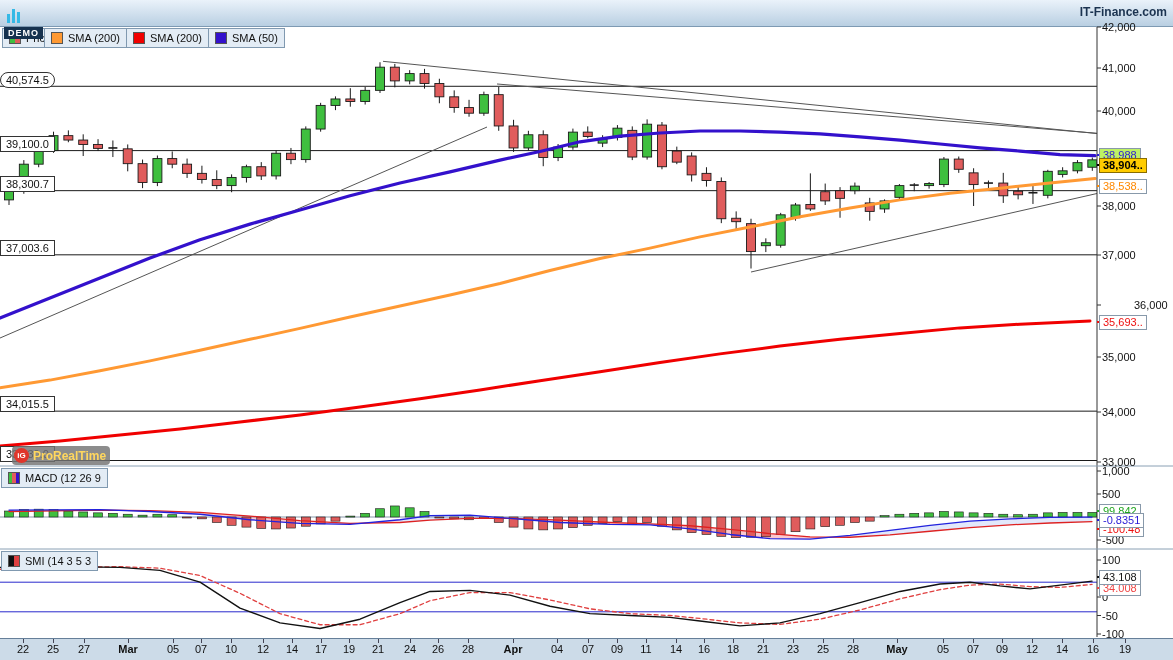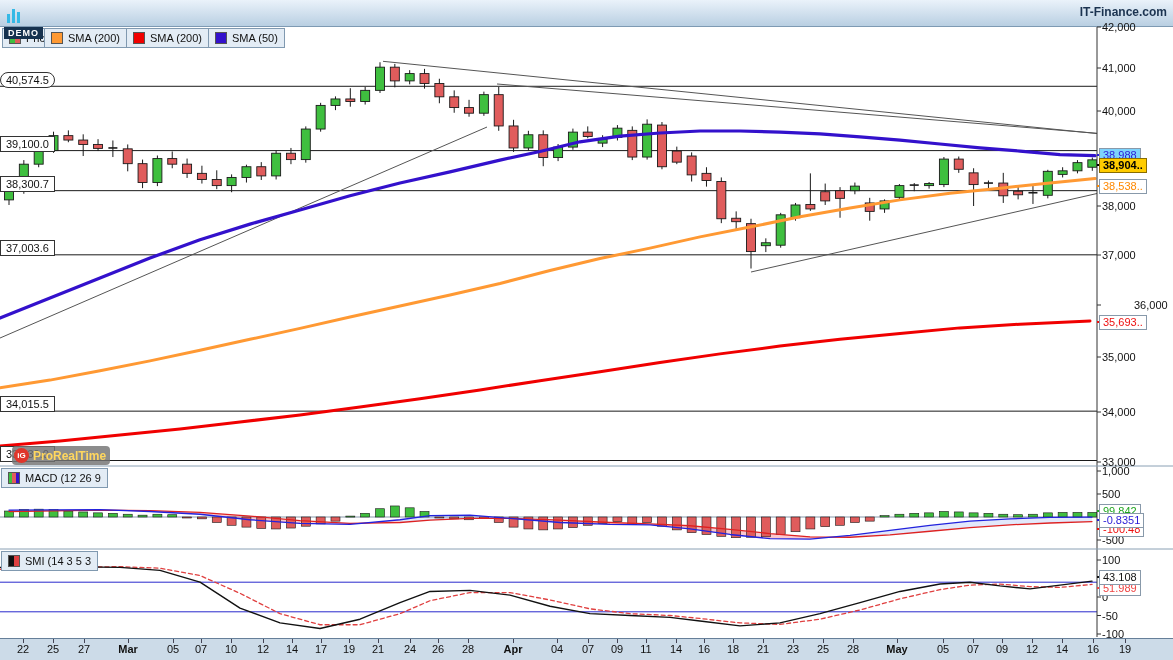--- a/index.html
+++ b/index.html
@@ -463,24 +463,24 @@
       <div class="ytick" style="top: 351px;">35,000</div>
       <div class="ytick" style="top: 406px;">34,000</div>
       <div class="ytick" style="top: 456px;">33,000</div>
       <div class="ytick" style="top: 465px;">1,000</div>
       <div class="ytick" style="top: 488px;">500</div>
       <div class="ytick" style="top: 534px;">-500</div>
       <div class="ytick" style="top: 554px;">100</div>
       <div class="ytick" style="top: 591px;">0</div>
       <div class="ytick" style="top: 609.5px;">-50</div>
       <div class="ytick" style="top: 628px;">-100</div>
-      <div class="vlabel" style="top: 148px; color: rgb(42, 26, 214); background: #7dd3fc;">38,988</div>
+      <div class="vlabel" style="top: 148px; color: rgb(42, 26, 214); background: #bef264;">38,988</div>
       <div class="vlabel" style="top: 158px; color: rgb(0, 0, 0); background: rgb(255, 204, 0); border-color: rgb(138, 109, 0); font-weight: bold;">38,904..</div>
       <div class="vlabel" style="top: 179px; color: rgb(255, 136, 0); background: rgb(255, 255, 255);">38,538..</div>
       <div class="vlabel" style="top: 315px; color: rgb(238, 17, 17); background: rgb(255, 255, 255);">35,693..</div>
       <div class="vlabel" style="top: 504px; color: rgb(31, 165, 31); background: rgb(255, 255, 255);">99.842</div>
       <div class="vlabel" style="top: 522px; color: rgb(238, 17, 17); background: rgb(255, 255, 255);">-100.48</div>
       <div class="vlabel" style="top: 513px; color: rgb(42, 26, 214); background: rgb(255, 255, 255);">-0.8351</div>
-      <div class="vlabel" style="top: 581px; color: rgb(238, 68, 68); background: rgb(255, 255, 255);">51.989</div>
+      <div class="vlabel" style="top: 581px; color: rgb(238, 68, 68); background: rgb(255, 255, 255);">34.008</div>
       <div class="vlabel" style="top: 570px; color: rgb(17, 17, 17); background: rgb(255, 255, 255);">43.108</div>
     </div>
 
 </div>
 
 </body></html>

